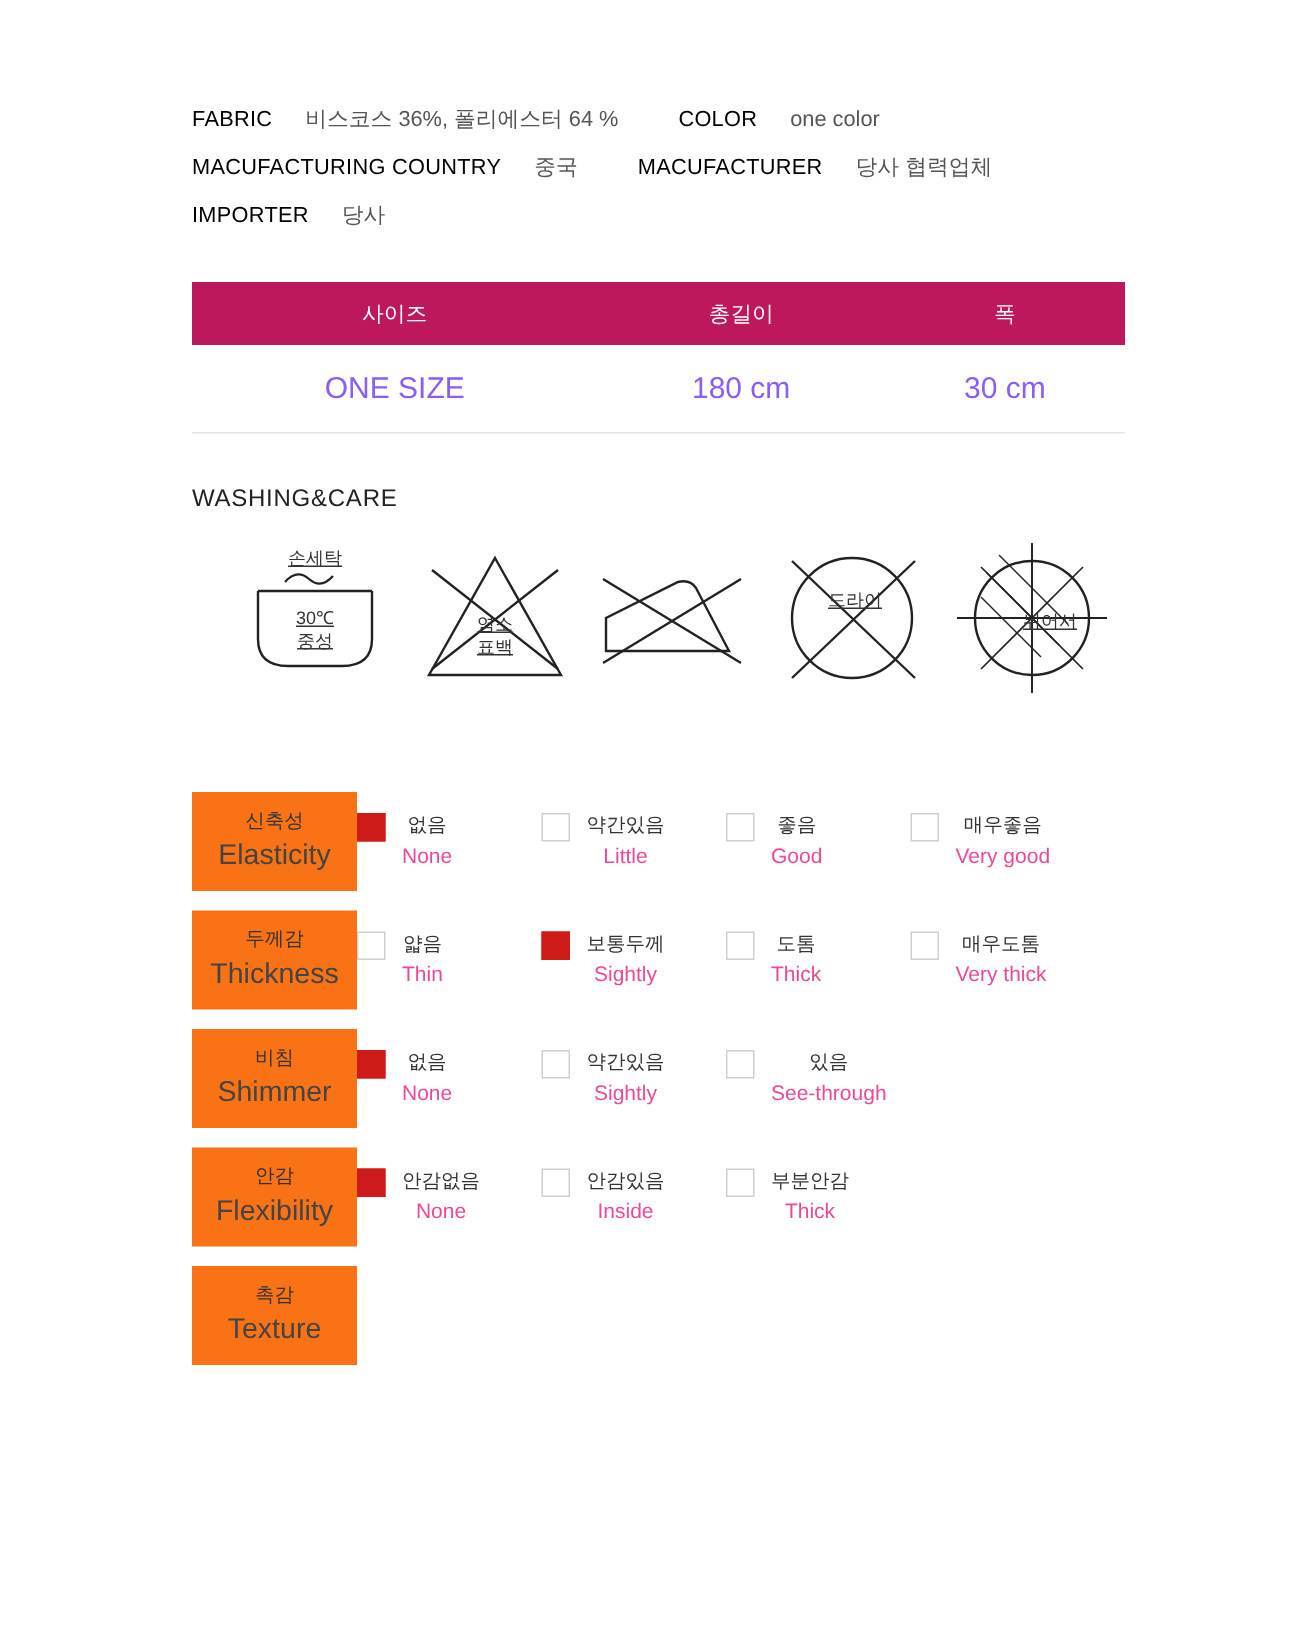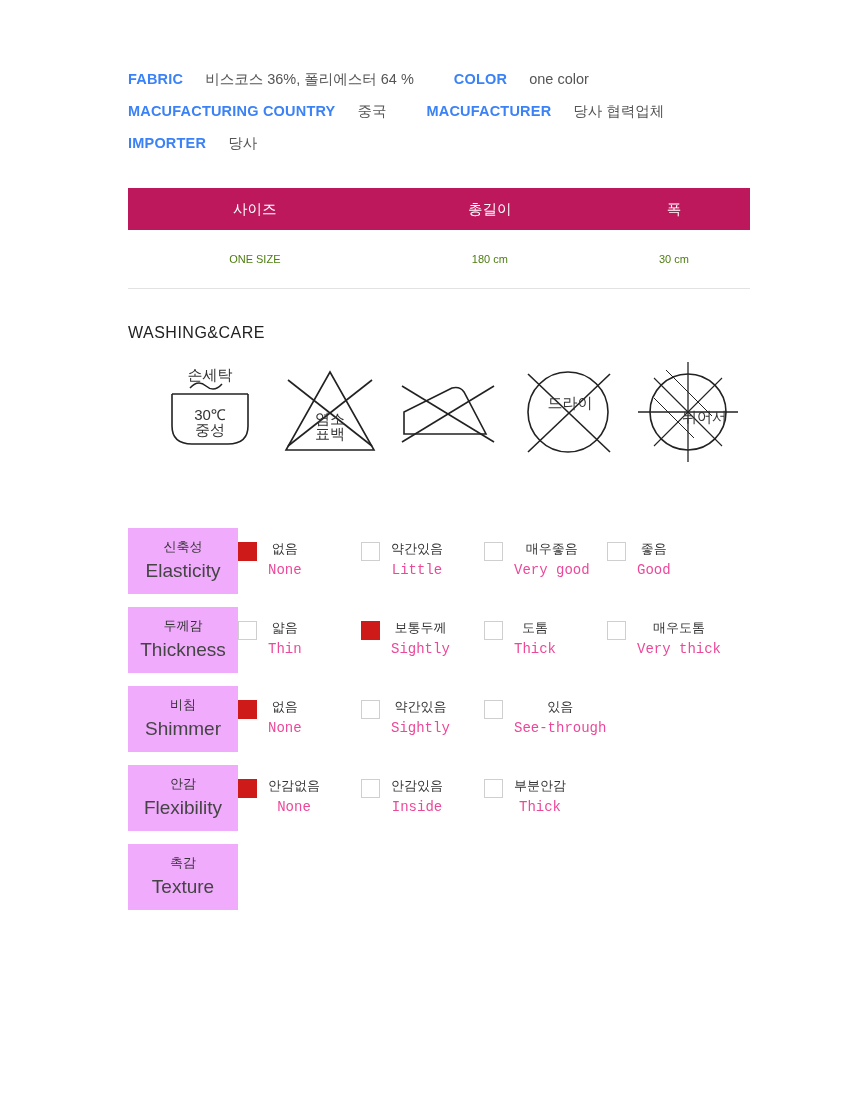--- a/index.html
+++ b/index.html
@@ -29,23 +29,22 @@
     width: 640px;
   }
   .spec-row {
     display: flex;
     align-items: baseline;
     margin-bottom: 13px;
     white-space: nowrap;
   }
   .spec-label {
     font-size: 14.5px;
-    color: #3b82f6;
+    color: #000000;
     letter-spacing: 0.2px;
-    font-weight: bold;
   }
   .spec-value {
     font-size: 14.5px;
     color: #555555;
     margin-left: 22px;
   }
   .spec-col-2 {
     margin-left: 40px;
   }
 
@@ -60,22 +59,22 @@
   .size-table th {
     background: #be185d;
     color: #ffffff;
     font-weight: normal;
     font-size: 14.5px;
     height: 40px;
     text-align: center;
   }
   .size-table td {
     text-align: center;
-    font-size: 11px;
-    color: #4d7c0f;
+    font-size: 20px;
+    color: #8b5cf6;
     height: 56px;
     border-bottom: 1px solid #e2e2e2;
   }
 
   
   .wc-title {
     position: absolute;
     left: 128px;
     top: 324px;
     font-size: 16px;
@@ -92,64 +91,64 @@
     gap: 0px;
   }
   .care-icon {
     width: 120px;
     height: 120px;
     position: relative;
   }
   .care-icon svg { display: block; }
   .care-cap {
     position: absolute;
-    font-size: 15px;
+    font-size: 12px;
     color: #333333;
     text-align: center;
     line-height: 1.15;
     white-space: nowrap;
+    text-decoration: underline;
   }
 
   
   .matrix {
     position: absolute;
     left: 128px;
     top: 528px;
     width: 680px;
   }
   .m-row {
     display: flex;
     align-items: stretch;
     margin-bottom: 13px;
     height: 66px;
   }
   .m-name {
     width: 110px;
-    background: #f0abfc;
+    background: #f97316;
     display: flex;
     flex-direction: column;
     align-items: center;
     justify-content: center;
     line-height: 1.45;
   }
   .m-name .kr { font-size: 13px; color: #333333; }
   .m-name .en { font-size: 19px; color: #444444; }
 
   .m-opts {
     flex: 1;
     display: flex;
     align-items: flex-start;
     padding-top: 12px;
   }
   .m-opt {
     width: 123px;
     display: flex;
     align-items: flex-start;
     justify-content: flex-start;
-    font-family: Liberation Mono, monospace;
   }
   .m-box {
     width: 17px;
     height: 17px;
     border: 1px solid #cfcfcf;
     background: #ffffff;
     margin-top: 2px;
     flex: none;
   }
   .m-box.on {
@@ -281,29 +280,29 @@
         <div class="m-opt">
           <span class="m-box"></span>
           <span class="m-text">
             <span class="kr">약간있음</span>
             <span class="en">Little</span>
           </span>
         </div>
         <div class="m-opt">
           <span class="m-box"></span>
           <span class="m-text">
+            <span class="kr">좋음</span>
+            <span class="en">Good</span>
+          </span>
+        </div>
+        <div class="m-opt">
+          <span class="m-box"></span>
+          <span class="m-text">
             <span class="kr">매우좋음</span>
             <span class="en">Very good</span>
-          </span>
-        </div>
-        <div class="m-opt">
-          <span class="m-box"></span>
-          <span class="m-text">
-            <span class="kr">좋음</span>
-            <span class="en">Good</span>
           </span>
         </div>
       </div>
     </div>
 
     <div class="m-row">
       <div class="m-name">
         <span class="kr">두께감</span>
         <span class="en">Thickness</span>
       </div>

